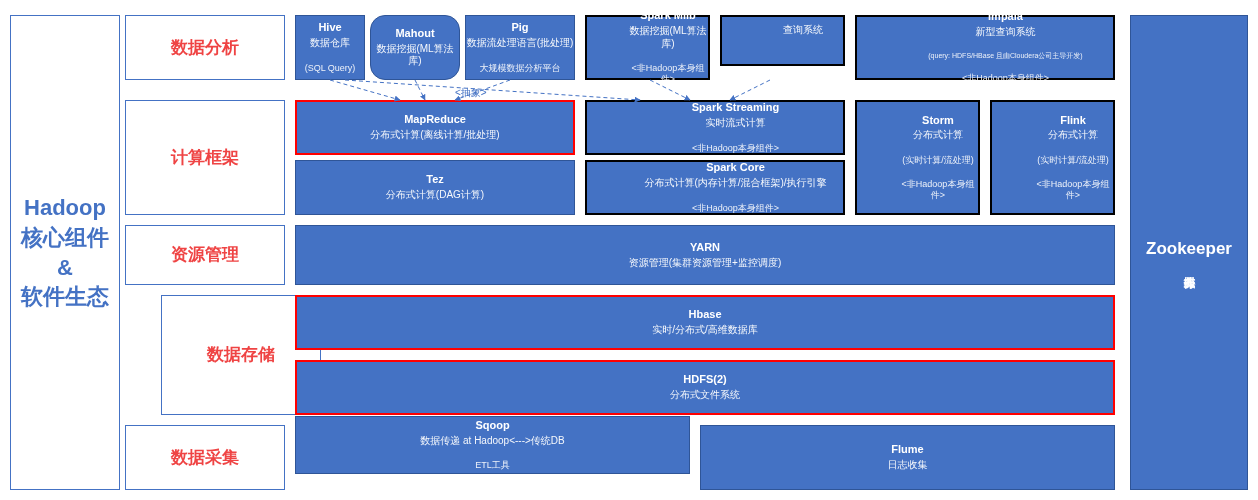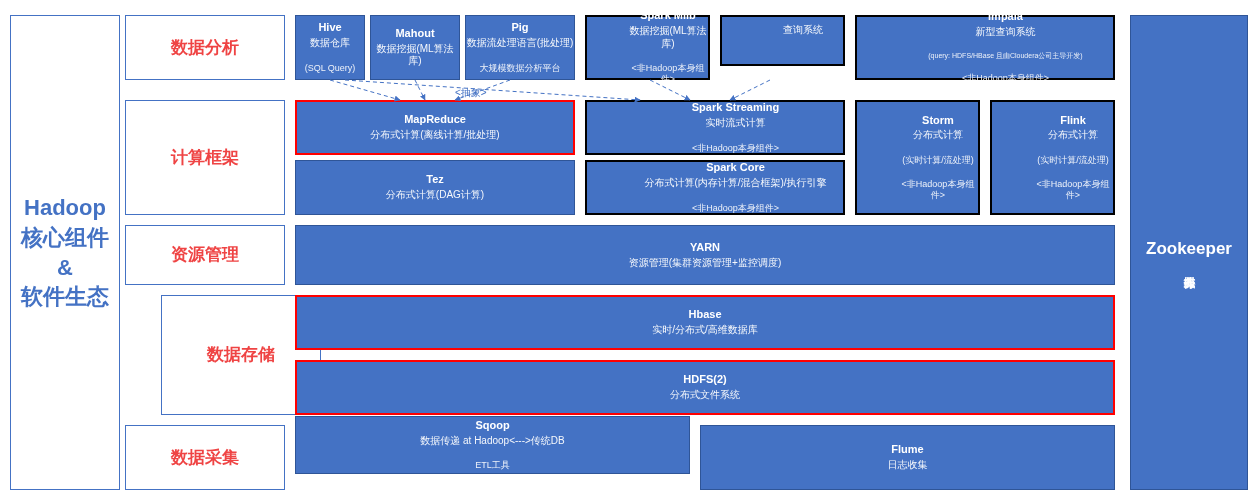--- a/index.html
+++ b/index.html
@@ -82,21 +82,21 @@
   </div>
   <div class="box light" style="left:125px; top:425px; width:160px; height:65px;">
     <span class="cat-label">数据采集</span>
   </div>
 
   <div class="box" style="left:295px; top:15px; width:70px; height:65px;">
     <div class="title">Hive</div>
     <div class="sub">数据仓库</div>
     <div class="sub2">(SQL Query)</div>
   </div>
-  <div class="box" style="left:370px; top:15px; width:90px; height:65px;">
+  <div class="box" style="left:370px; top:15px; width:90px; height:65px;border-radius:15px;">
     <div class="title">Mahout</div>
     <div class="sub">数据挖掘(ML算法库)</div>
   </div>
   <div class="box" style="left:465px; top:15px; width:110px; height:65px;">
     <div class="title">Pig</div>
     <div class="sub">数据流处理语言(批处理)</div>
     <div class="sub2">大规模数据分析平台</div>
   </div>
   <div class="box black-outline" style="left:585px; top:15px; width:125px; height:65px;">
     <div class="title">Spark Mlib</div>

